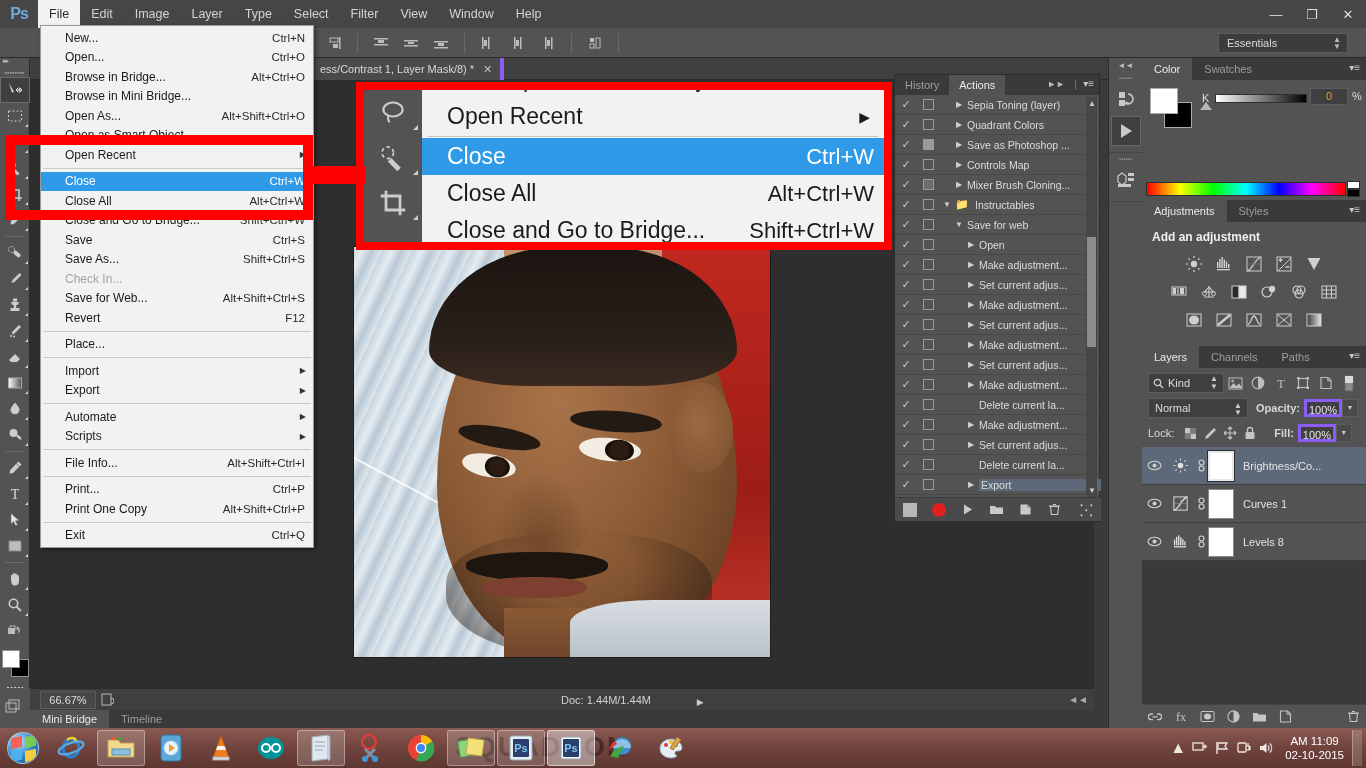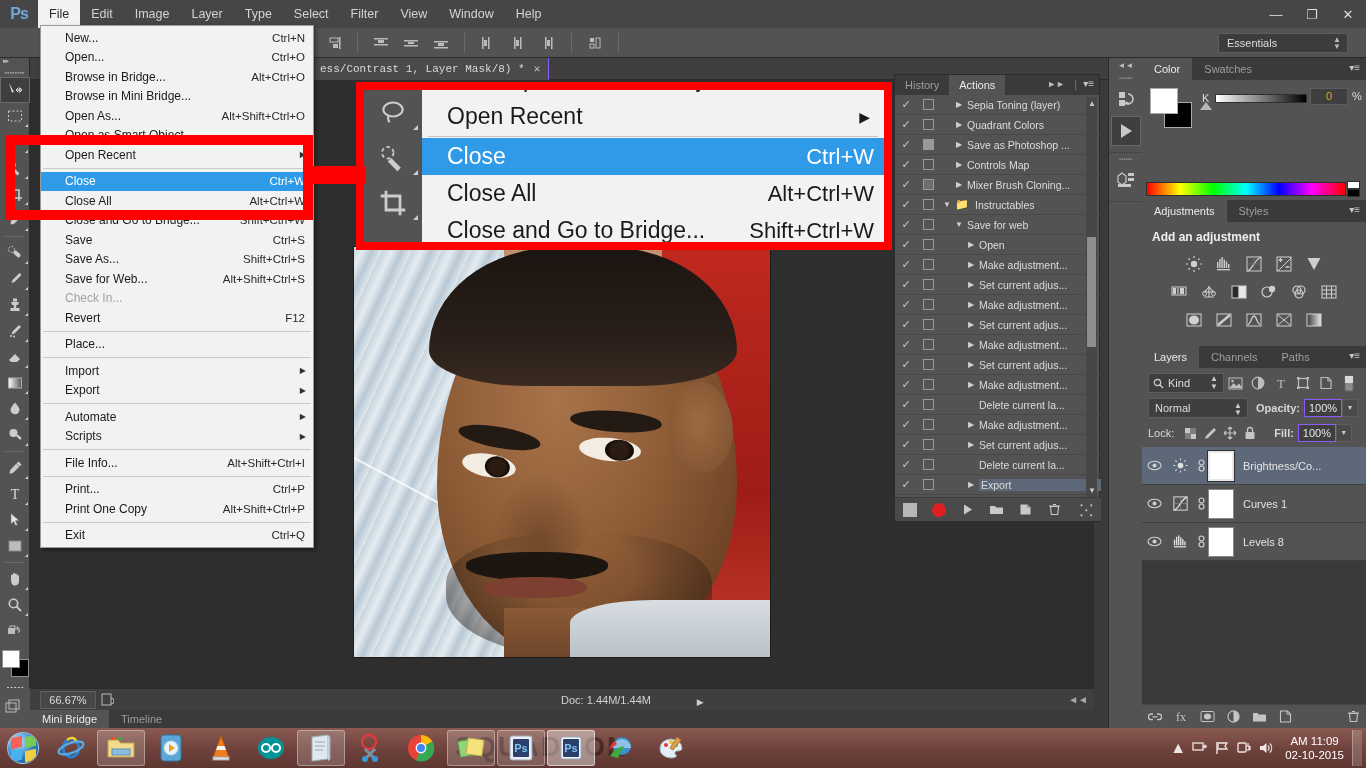--- a/index.html
+++ b/index.html
@@ -60,22 +60,21 @@
   .workspace-select .arrows { position: absolute; right: 6px; top: 2px; font-size: 8px; line-height: 7px; color:#bbb;}
 
   
   .tabbar {
     position: absolute; left: 0; top: 58px; width: 1366px; height: 22px;
     background: #3f3f3f; border-bottom: 1px solid #2b2b2b; display: flex;
   }
   .doctab {
     height: 22px; line-height: 22px; background: #4a4a4a; color: #d8d8d8;
     font-size: 11px; padding: 0 8px 0 10px; display: flex; align-items: center;
-    border-right: 1px solid #8b5cf6;
-    font-family: Liberation Mono, monospace;
+    border-right: 4px solid #8b5cf6;
   }
   .doctab .x { margin-left: 9px; font-size: 11px; color: #c0c0c0; }
   .collapse-arrows {
     position: absolute; right: 210px; top: 4px; color: #aaa; font-size: 10px;
   }
   .collapse-arrows2 {
     position: absolute; right: 6px; top: 4px; color: #aaa; font-size: 10px;
   }
 
   
@@ -320,21 +319,21 @@
   .kind-select .arr { position:absolute; right:5px; font-size:8px; line-height:8px; color:#ccc;}
   .filt-icon { width: 24px; height: 20px; display:flex; align-items:center; justify-content:center; color:#bdbdbd; }
   .lt-row2 { display:flex; align-items:center; margin-top: 5px; }
   .mode-select {
     width: 100px; height: 20px; background: #3f3f3f; border: 1px solid #5d5d5d;
     color: #ddd; font-size: 11px; line-height: 18px; padding-left: 6px; position: relative;
   }
   .mode-select .arr { position:absolute; right: 5px; top: 3px; font-size:8px; line-height:7px; color:#ccc;}
   .op-label { color:#d8d8d8; font-size: 11px; margin-left: 8px; font-weight: bold; }
   .op-val {
-    width: 38px; height: 18px; background:#3f3f3f; border:1px solid #8b5cf6;
+    width: 38px; height: 18px; background:#3f3f3f; border:3px solid #8b5cf6;
     color:#e6e6e6; font-size:11px; text-align:center; line-height:16px; margin-left: 4px;
   }
   .op-arr { width: 16px; height: 18px; background:#4a4a4a; border:1px solid #5d5d5d;
     color:#ccc; font-size:8px; text-align:center; line-height:16px; }
   .lt-row3 { display:flex; align-items:center; margin-top: 6px; }
   .lock-lbl { color:#d8d8d8; font-size:11px; margin-right: 6px; }
   .lock-btn { width: 20px; height: 18px; display:flex; align-items:center; justify-content:center; color:#c5c5c5;}
   .layer-row {
     display: flex; align-items: center; height: 38px;
     border-bottom: 1px solid #3f3f3f; background: #535353; position: relative;
@@ -1554,26 +1553,26 @@
         <span class="fm-key">Shift+Ctrl+W</span>
       </div>
       <div class="fm-item">
         <span class="fm-name">Save</span>
         <span class="fm-key">Ctrl+S</span>
       </div>
       <div class="fm-item">
         <span class="fm-name">Save As...</span>
         <span class="fm-key">Shift+Ctrl+S</span>
       </div>
+      <div class="fm-item dis">
+        <span class="fm-name">Check In...</span>
+      </div>
       <div class="fm-item">
         <span class="fm-name">Save for Web...</span>
         <span class="fm-key">Alt+Shift+Ctrl+S</span>
-      </div>
-      <div class="fm-item dis">
-        <span class="fm-name">Check In...</span>
       </div>
       <div class="fm-item">
         <span class="fm-name">Revert</span>
         <span class="fm-key">F12</span>
       </div>
       <div class="fm-sep"></div>
       <div class="fm-item">
         <span class="fm-name">Place...</span>
       </div>
       <div class="fm-sep"></div>

